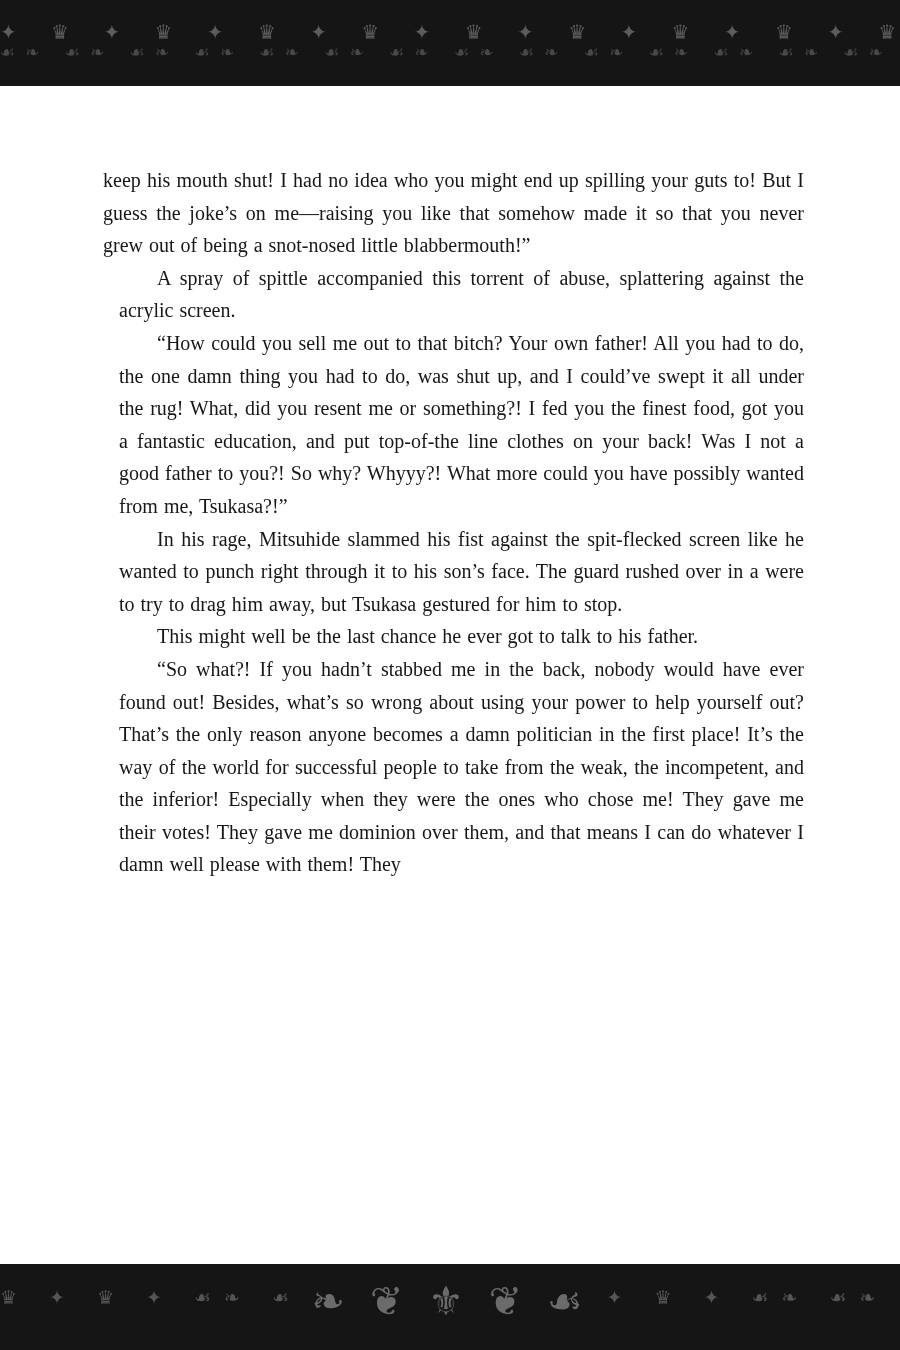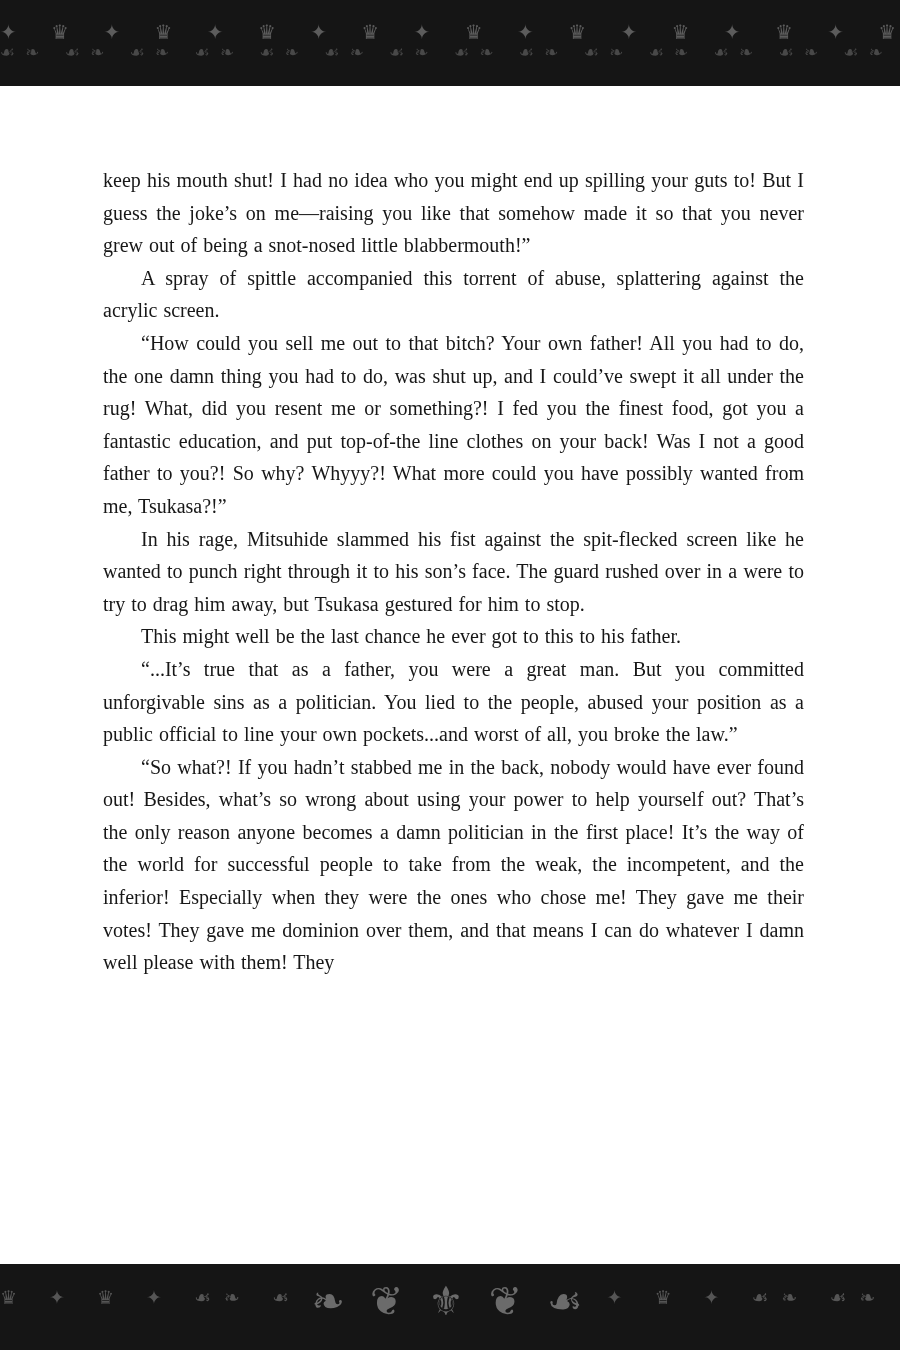--- a/index.html
+++ b/index.html
@@ -76,40 +76,39 @@
     padding: 78px 96px 0 103px;
   }
   .para {
     margin: 0;
     font-size: 20px;
     line-height: 32.6px;
     text-align: justify;
     color: #171717;
     word-spacing: 1px;
   }
-  .para.indent { text-indent: 38px; }
+  .para.indent { text-indent: 38px; margin-left: 16px; }
 </style>
 </head>
 <body>
 
 <div class="page">
 
   <div class="band top">
     <div class="orn-row row1">✦ ♛ ✦ ♛ ✦ ♛ ✦ ♛ ✦ ♛ ✦ ♛ ✦ ♛ ✦ ♛ ✦ ♛ ✦ ♛ ✦ ♛ ✦ ♛ ✦ ♛ ✦ ♛ ✦ ♛ ✦</div>
     <div class="orn-row row2">☙❧ ☙❧ ☙❧ ☙❧ ☙❧ ☙❧ ☙❧ ☙❧ ☙❧ ☙❧ ☙❧ ☙❧ ☙❧ ☙❧ ☙❧ ☙❧</div>
   </div>
 
   <div class="content">
     <div id="text-area">
         <p class="para">keep his mouth shut! I had no idea who you might end up spilling your guts to! But I guess the joke’s on me—raising you like that somehow made it so that you never grew out of being a snot-nosed little blabbermouth!”</p>
         <p class="para indent">A spray of spittle accompanied this torrent of abuse, splattering against the acrylic screen.</p>
         <p class="para indent">“How could you sell me out to that bitch? Your own father! All you had to do, the one damn thing you had to do, was shut up, and I could’ve swept it all under the rug! What, did you resent me or something?! I fed you the finest food, got you a fantastic education, and put top-of-the line clothes on your back! Was I not a good father to you?! So why? Whyyy?! What more could you have possibly wanted from me, Tsukasa?!”</p>
         <p class="para indent">In his rage, Mitsuhide slammed his fist against the spit-flecked screen like he wanted to punch right through it to his son’s face. The guard rushed over in a were to try to drag him away, but Tsukasa gestured for him to stop.</p>
-        <p class="para indent">This might well be the last chance he ever got to this to his father.</p>
-        <p class="para indent">“...It’s true that as a father, you were a great man. But you committed unforgivable sins as a politician. You lied to the people, abused your position as a public official to line your own pockets...and worst of all, you broke the law.”</p>
+        <p class="para indent">This might well be the last chance he ever got to talk to his father.</p>
         <p class="para indent">“So what?! If you hadn’t stabbed me in the back, nobody would have ever found out! Besides, what’s so wrong about using your power to help yourself out? That’s the only reason anyone becomes a damn politician in the first place! It’s the way of the world for successful people to take from the weak, the incompetent, and the inferior! Especially when they were the ones who chose me! They gave me their votes! They gave me dominion over them, and that means I can do whatever I damn well please with them! They</p>
       </div>
   </div>
 
   <div class="band bottom">
     <div class="bottom-inner">
       <span class="side">♛ ✦ ♛ ✦ ☙❧ ☙❧ ✦ ♛ ✦</span>
       <span class="emblem">❧ ❦ ⚜ ❦ ☙</span>
       <span class="side">✦ ♛ ✦ ☙❧ ☙❧ ✦ ♛ ✦ ♛</span>
     </div>

